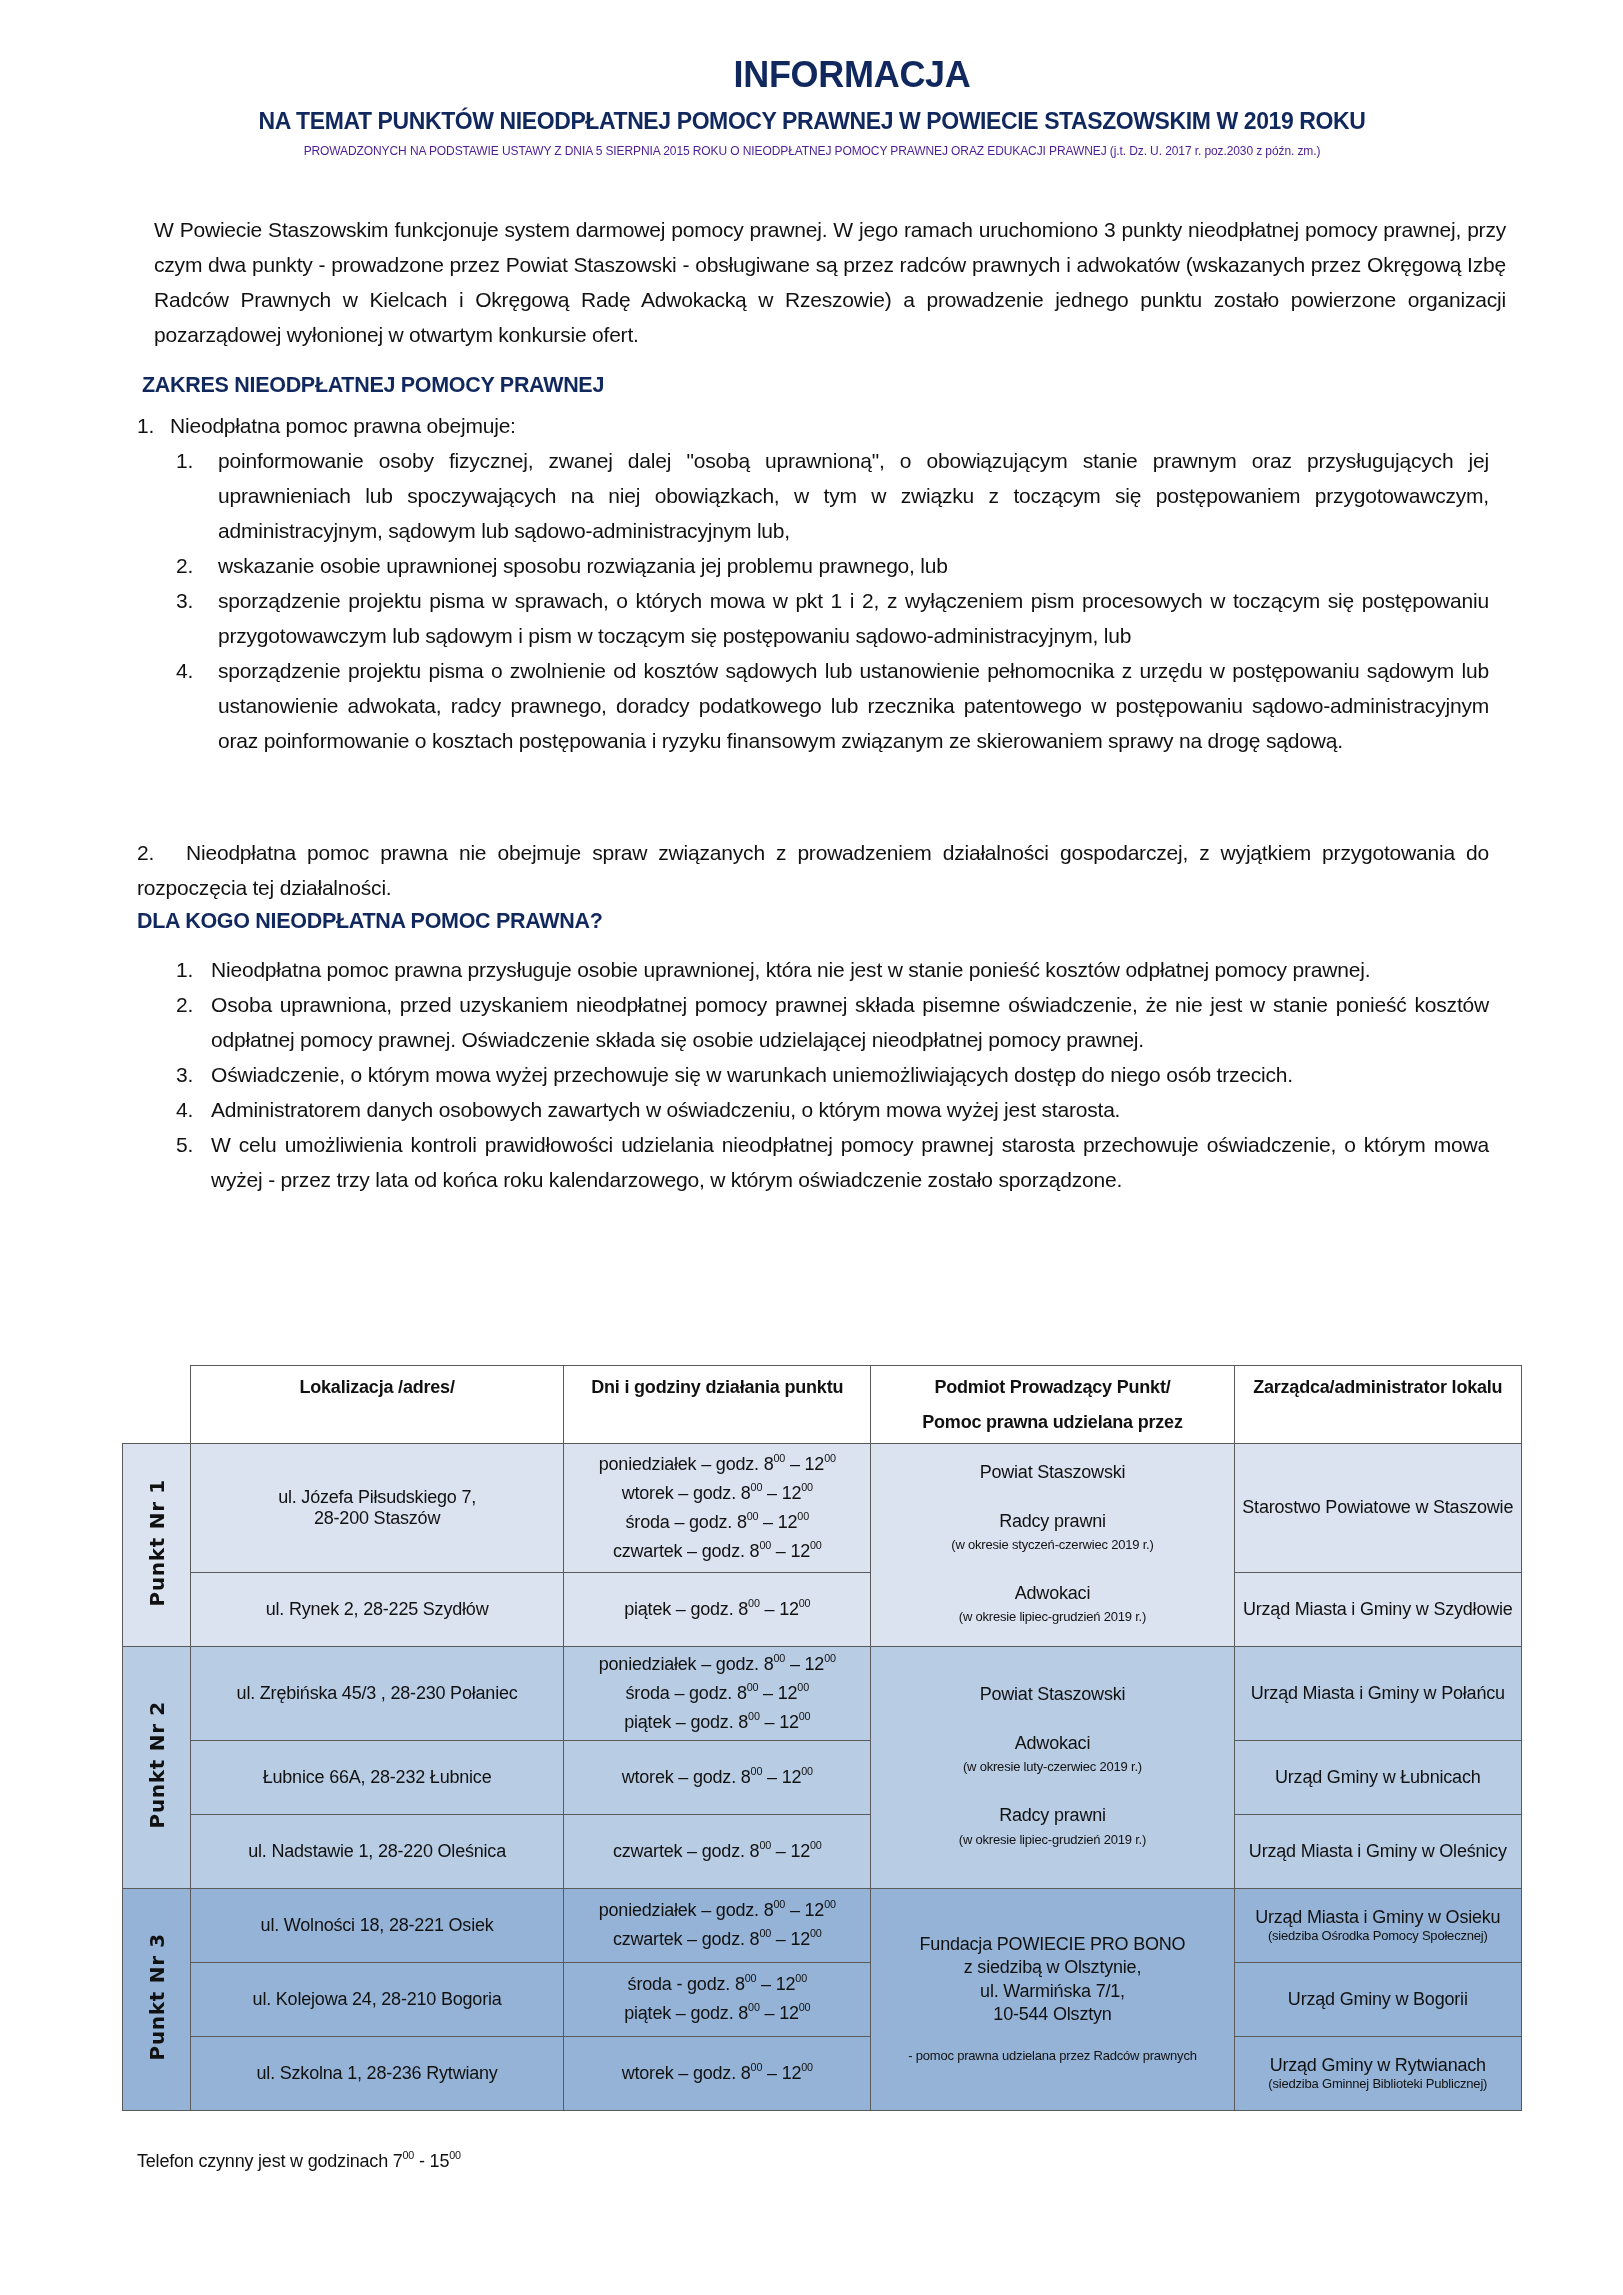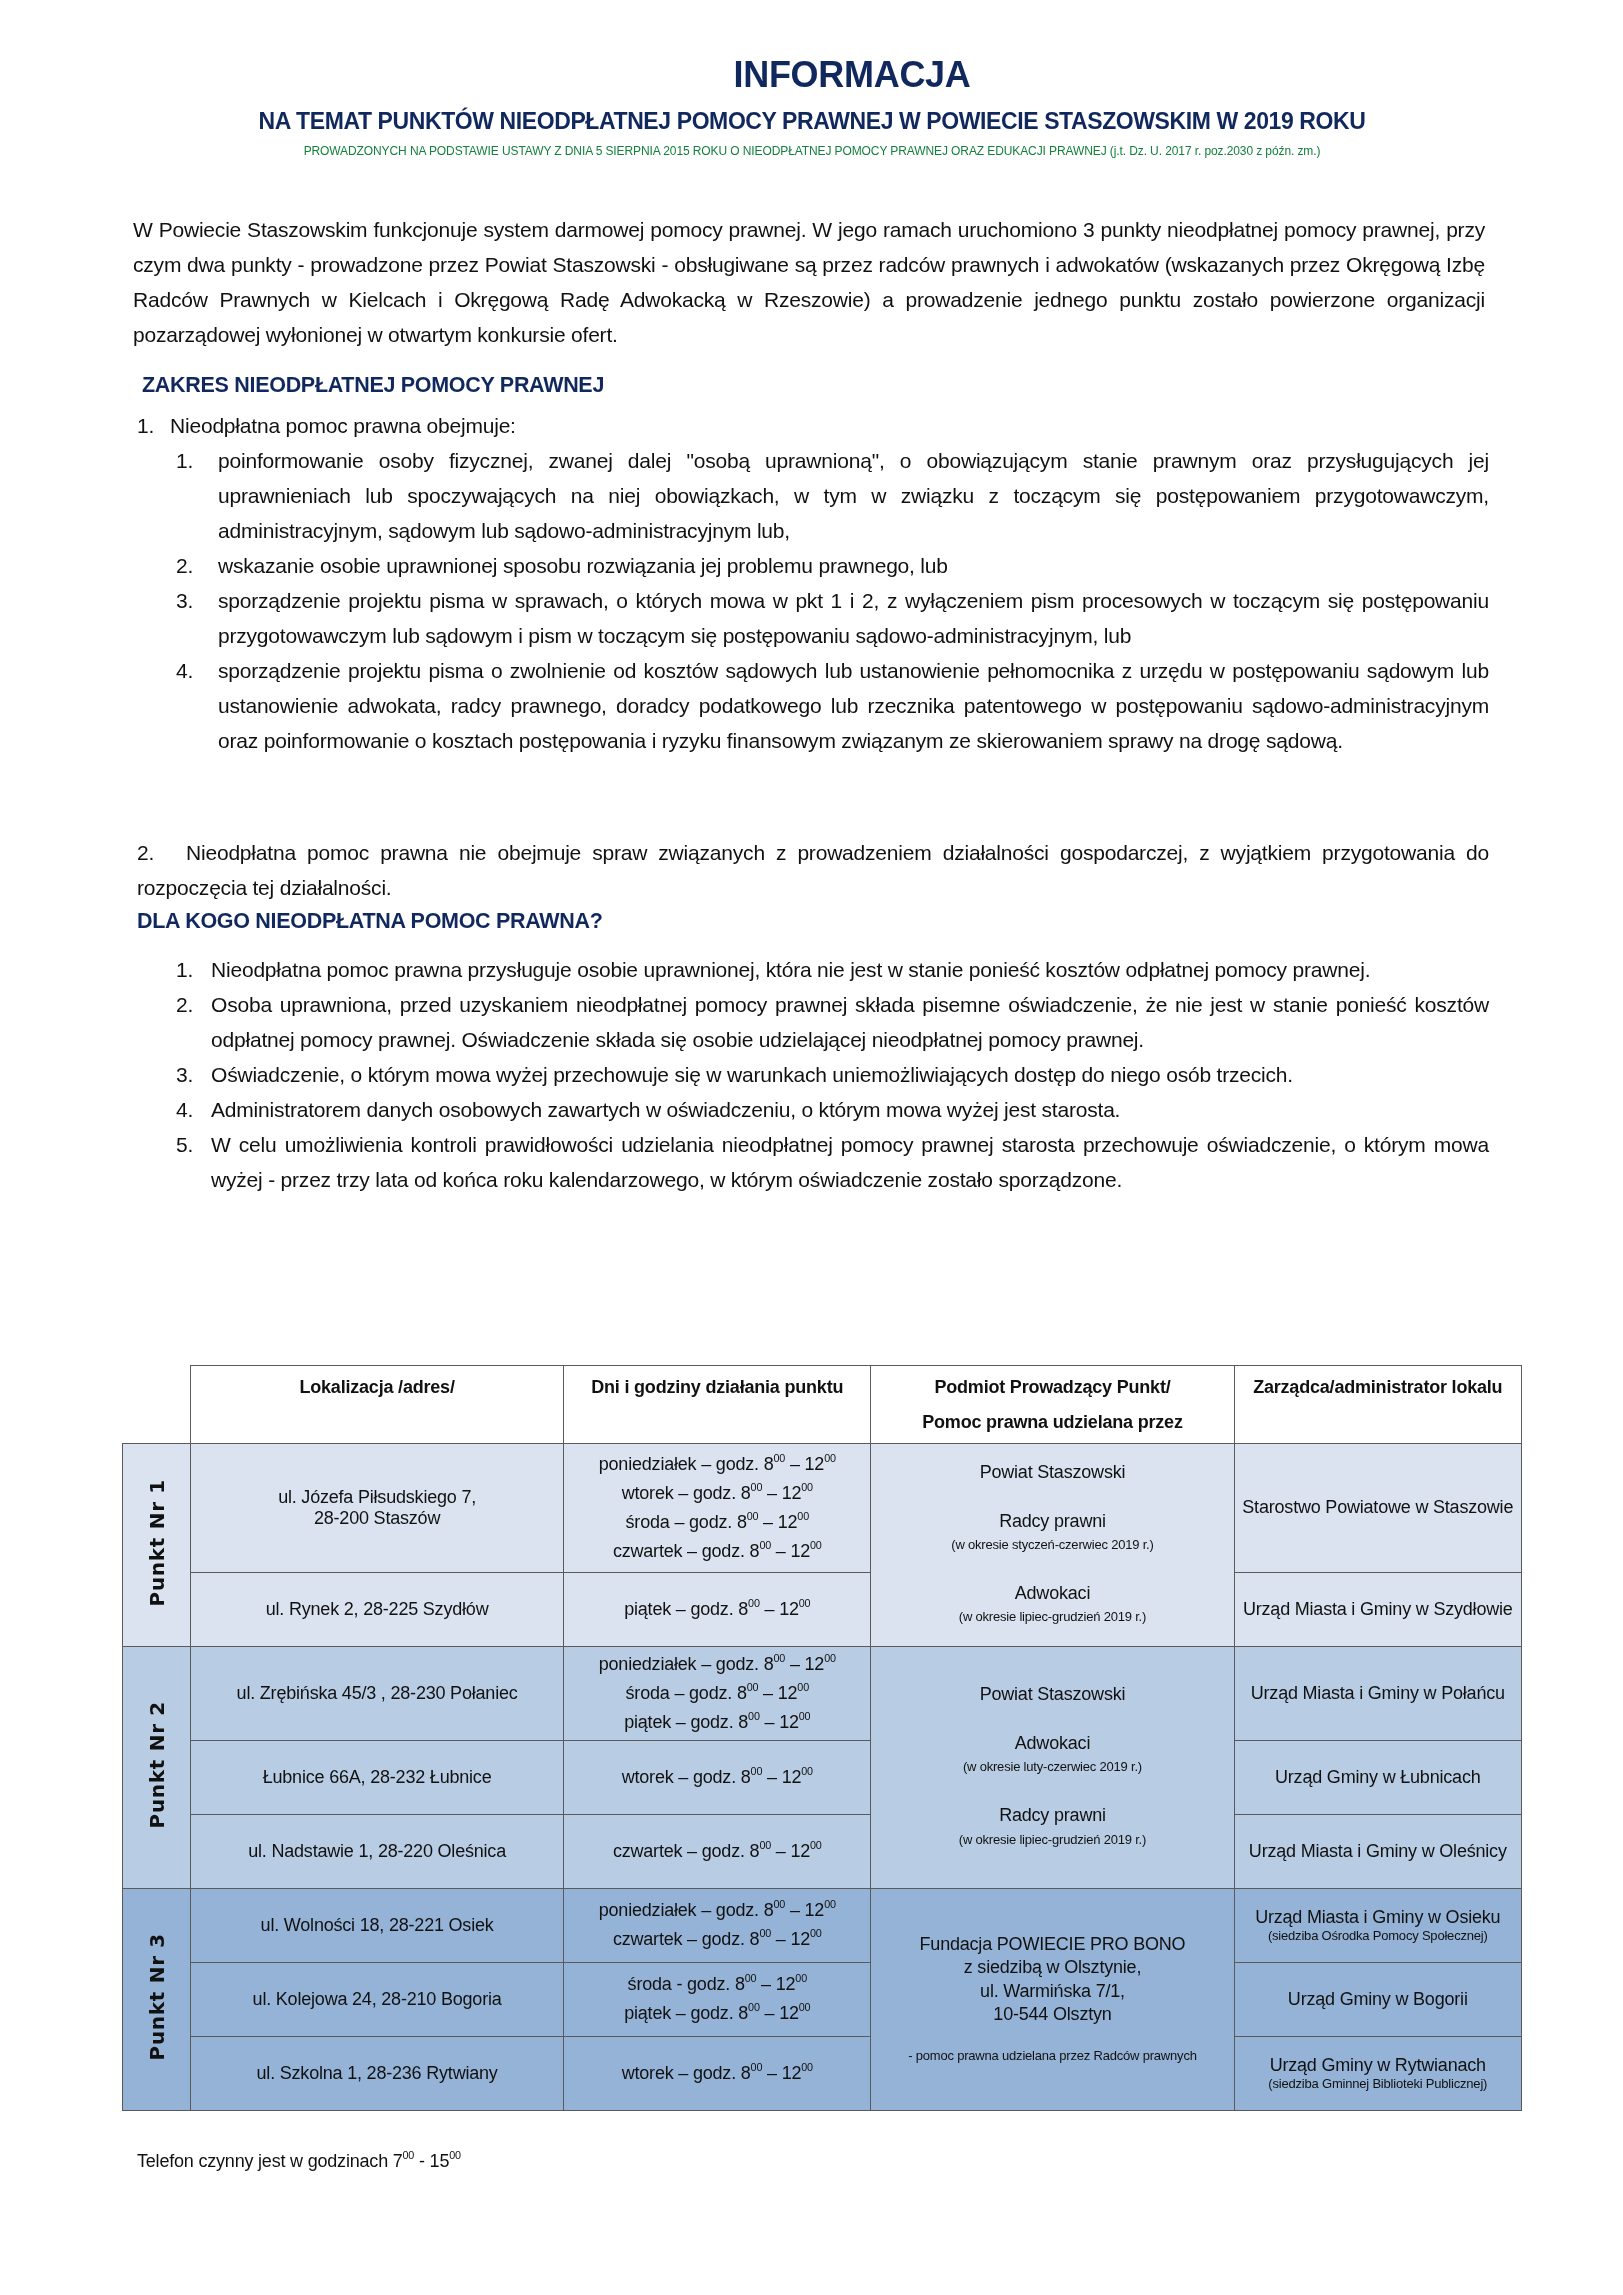--- a/index.html
+++ b/index.html
@@ -5,23 +5,23 @@
   html, body { margin: 0; padding: 0; background: #ffffff; }
   body { width: 1624px; height: 2295px; position: relative; overflow: hidden;
          font-family: "Liberation Sans", "DejaVu Sans", sans-serif; color: #111; }
   .page { position: absolute; left: 0; top: 0; width: 1624px; height: 2295px; }
 
   .title { position: absolute; left: 0; width: 1624px; top: 54px; text-align: center;
            font-size: 36px; font-weight: bold; color: #10285e; letter-spacing: -0.3px; padding-left: 40px; }
   .subtitle { position: absolute; left: 0; width: 1624px; top: 108px; text-align: center;
               font-size: 23px; font-weight: bold; color: #10285e; letter-spacing: -0.4px; }
   .basis { position: absolute; left: 0; width: 1624px; top: 144px; text-align: center;
-           font-size: 12px; color: #15803d; letter-spacing: -0.1px; }
-
-  .intro { position: absolute; left: 133px; width: 1352px; top: 212px;
+           font-size: 12px; color: #4c1d95; letter-spacing: -0.1px; }
+
+  .intro { position: absolute; left: 154px; width: 1352px; top: 212px;
            font-size: 21px; line-height: 35px; text-align: justify; letter-spacing: -0.2px; }
   .intro p { margin: 0; }
 
   .h-section { position: absolute; font-size: 21.5px; font-weight: bold; color: #10285e; letter-spacing: -0.3px; }
   .h1 { left: 142px; top: 373px; }
   .h2 { left: 137px; top: 909px; }
   .h3 { left: 137px; top: 1290px; }
 
   .body-text { position: absolute; left: 137px; width: 1352px; font-size: 21px;
                line-height: 35px; letter-spacing: -0.2px; }

